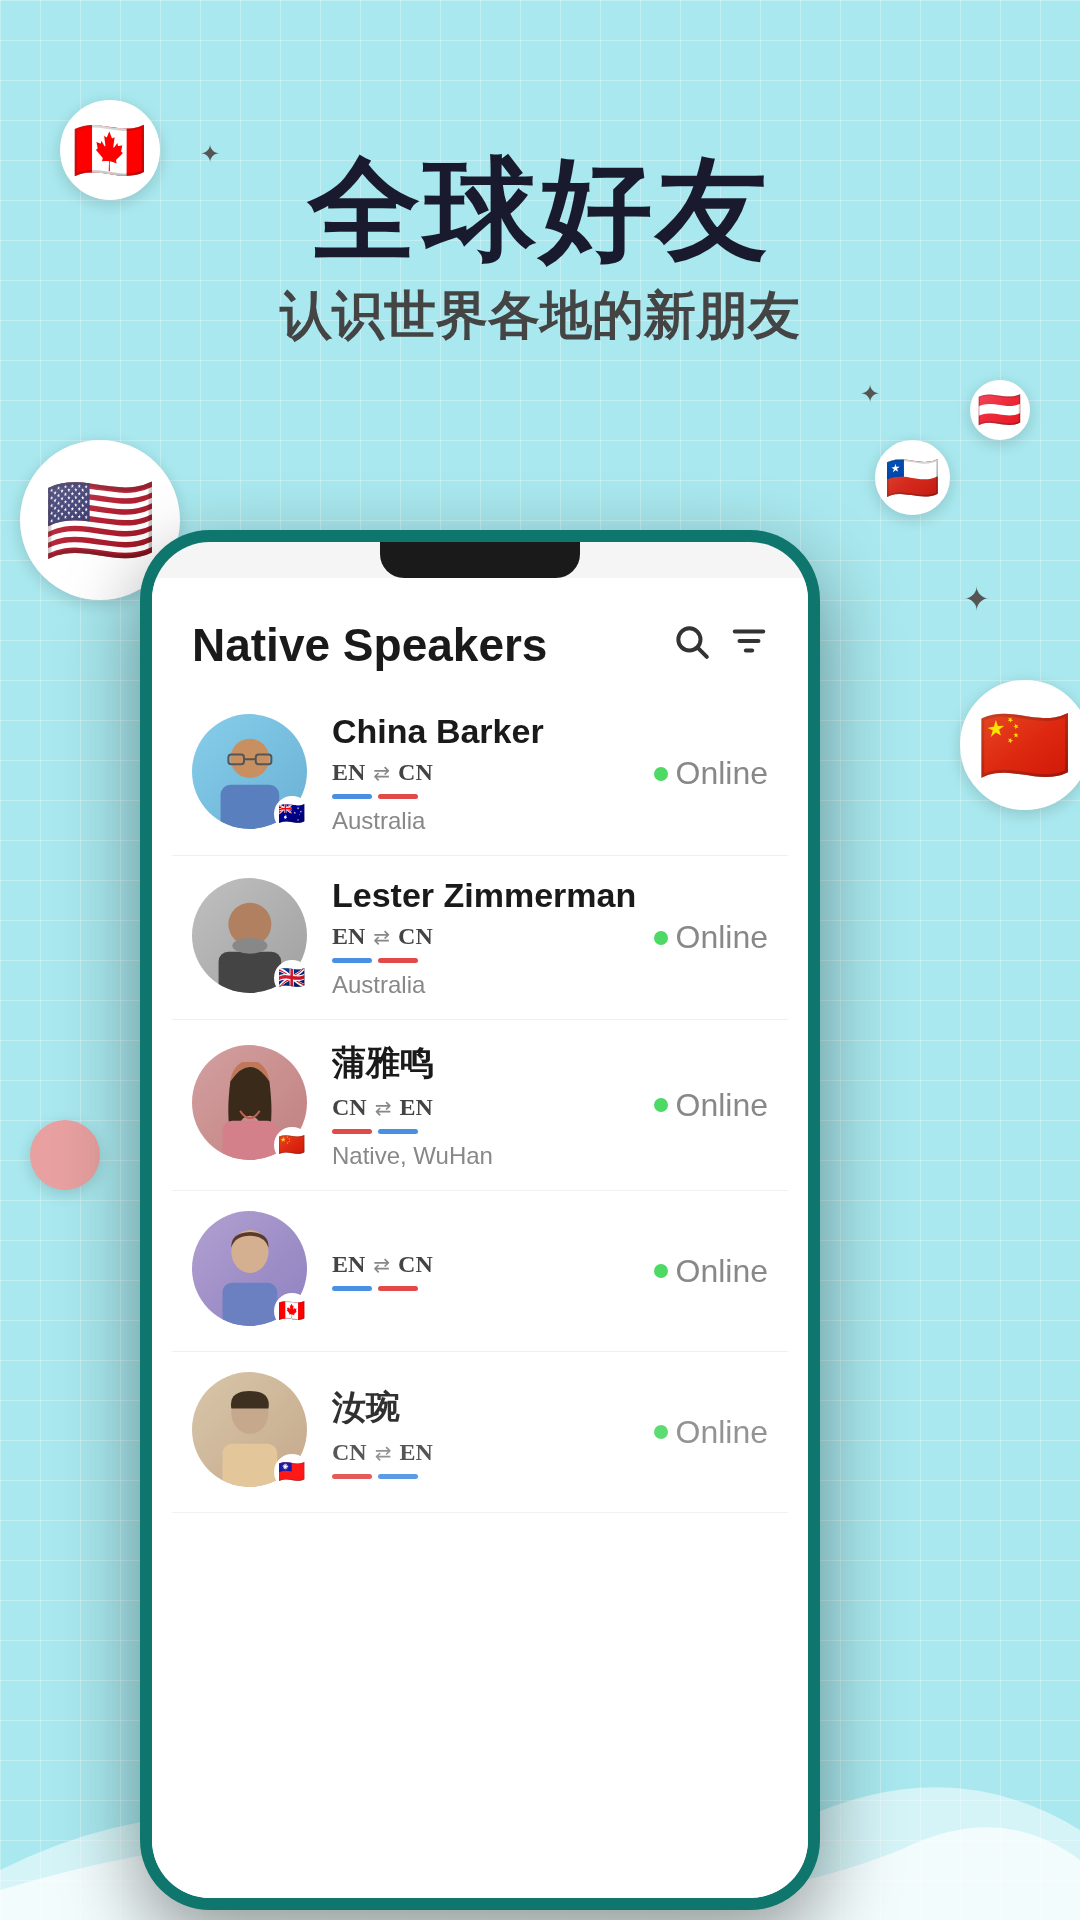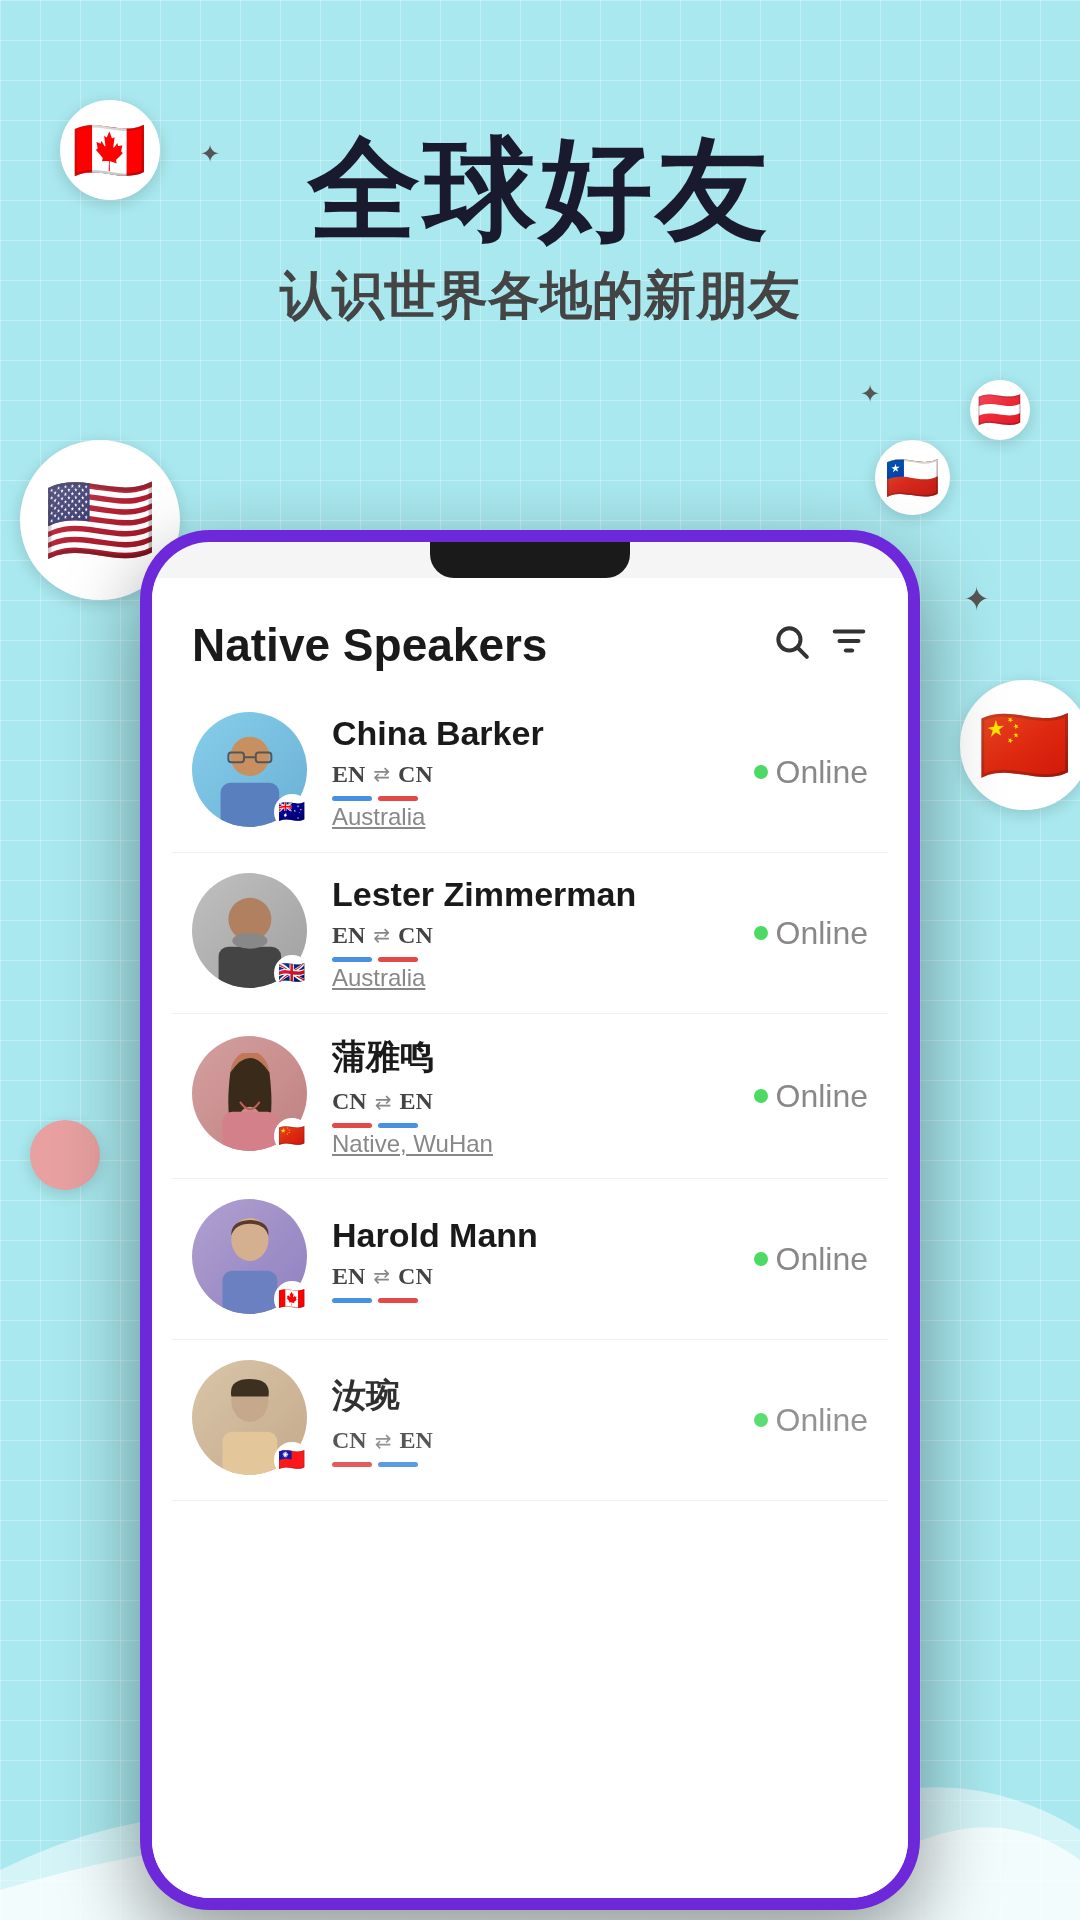--- a/index.html
+++ b/index.html
@@ -94,21 +94,21 @@
       font-size: 24px;
     }
 
     .sparkle-1 { top: 140px; left: 200px; }
     .sparkle-2 { top: 380px; right: 200px; }
     .sparkle-3 { top: 580px; right: 90px; font-size: 32px; }
 
     
     .title-section {
       position: absolute;
-      top: 128px;
+      top: 148px;
       left: 0;
       right: 0;
       text-align: center;
       z-index: 10;
     }
 
     .main-title {
       font-size: 112px;
       font-weight: 900;
       color: #1a1a2e;
@@ -127,23 +127,23 @@
     .phone-container {
       position: absolute;
       top: 530px;
       left: 140px;
       right: -20px;
       bottom: 0;
       z-index: 20;
     }
 
     .phone-frame {
-      width: 780px;
+      width: 680px;
       height: 1380px;
-      background: #6d28d9;
+      background: #0f766e;
       border-radius: 70px;
       position: relative;
       box-shadow: 0 30px 80px rgba(0,0,0,0.4);
       overflow: hidden;
     }
 
     .phone-screen {
       position: absolute;
       top: 12px;
       left: 12px;
@@ -306,22 +306,21 @@
     .lang-bars {
       display: flex;
       gap: 6px;
       margin-top: 3px;
       align-items: center;
     }
 
     .user-location {
       font-size: 24px;
       color: #888;
-      margin-top: 2px;
-      text-decoration: underline;
+      margin-top: 8px;
     }
 
     .online-badge {
       display: flex;
       align-items: center;
       gap: 8px;
       font-size: 32px;
       color: #888;
     }
 
@@ -533,21 +532,20 @@
                     <ellipse cx="50" cy="24" rx="19" ry="22" fill="#d4b090"></ellipse>
 
                     <path d="M31,20 Q30,5 50,4 Q70,5 69,20 Q65,8 50,8 Q35,8 31,20Z" fill="#5a3a2a"></path>
                     <rect x="22" y="56" width="56" height="48" rx="10" fill="#6a80c0"></rect>
                   </svg>
                 </div>
               </div>
               <div class="avatar-flag">🇨🇦</div>
             </div>
             <div class="user-info">
-              <div class="user-name">Harold Mann</div>
               <div class="lang-row">
                 <span class="lang-tag">EN</span>
                 <span class="lang-arrow">⇄</span>
                 <span class="lang-tag">CN</span>
               </div>
               <div class="lang-bars">
                 <div class="lang-bar lang-bar-en"></div>
                 <div class="lang-bar lang-bar-cn"></div>
               </div>
             </div>

